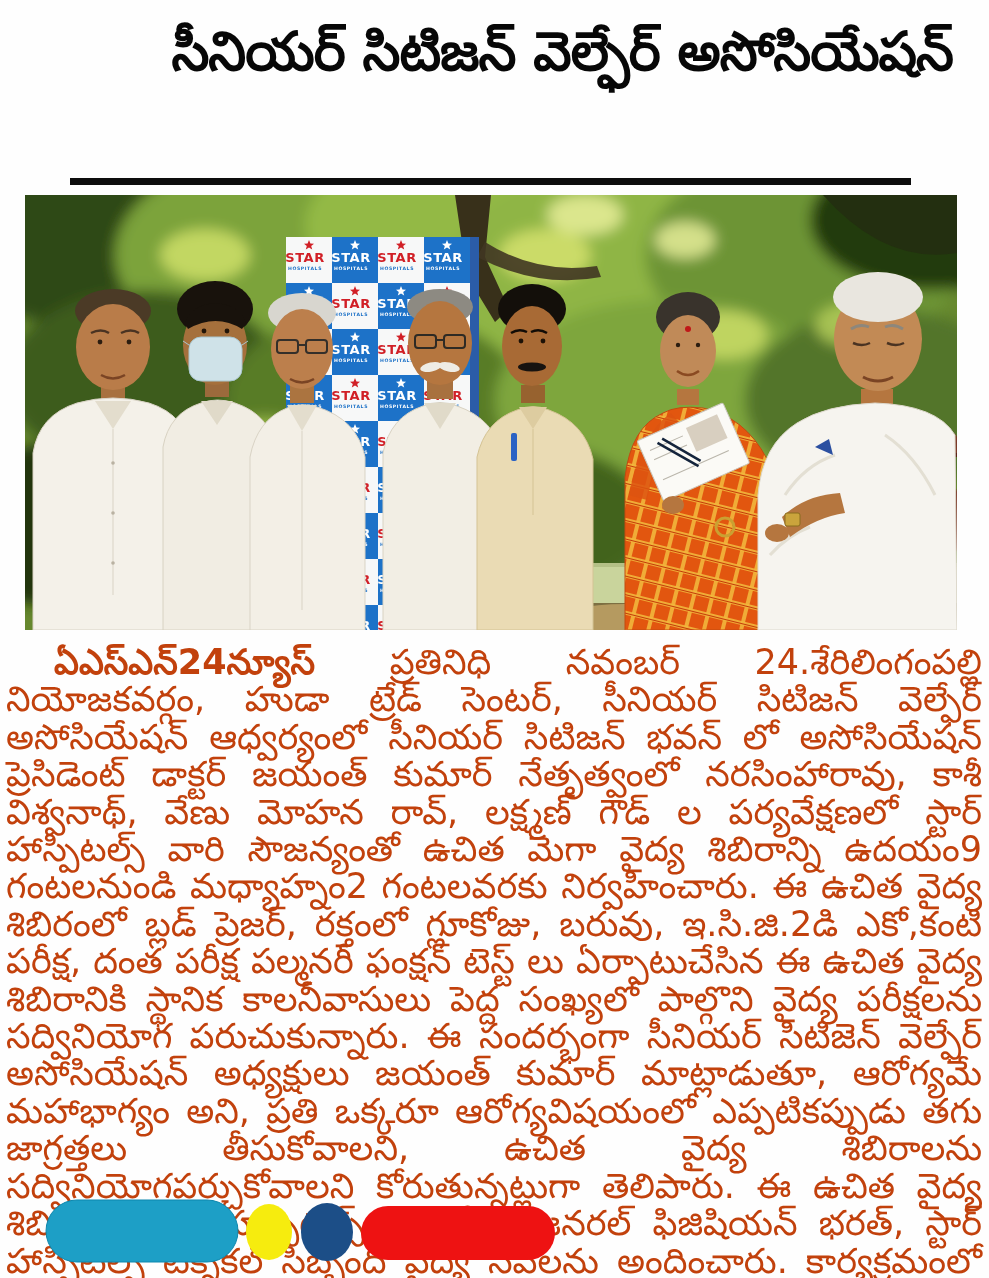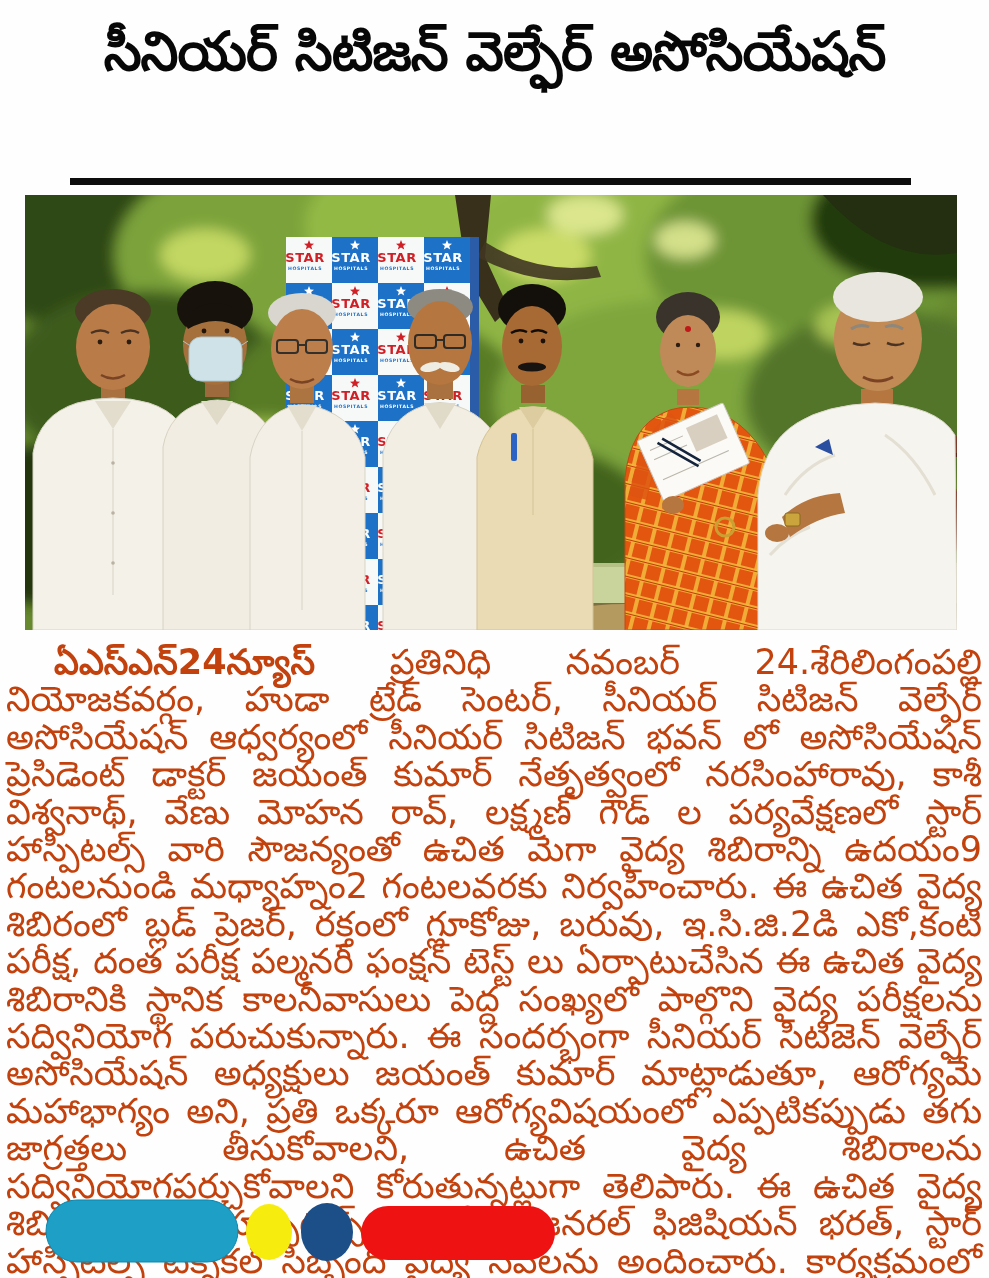--- a/index.html
+++ b/index.html
@@ -1,18 +1,18 @@
 <!DOCTYPE html>
 <html><head>
 <meta charset="utf-8">
 <style>
   html,body{margin:0;padding:0;background:#ffffff;}
   #page{position:relative;width:989px;height:1278px;background:#fefefe;overflow:hidden;
         font-family:"DejaVu Sans",sans-serif;}
-  .headline{position:absolute;top:16px;left:36px;width:917px;text-align:center;
+  .headline{position:absolute;top:16px;left:36px;width:917px;text-align:right;
             color:#070707;font-weight:bold;font-size:54px;line-height:71px;
             letter-spacing:-1px;}
   .headline div{white-space:nowrap;}
   .headline-rule{position:absolute;left:70px;top:178px;width:841px;height:7px;background:#0d0d0d;}
   .photo-wrap{position:absolute;left:25px;top:195px;width:932px;height:435px;overflow:hidden;}
   .article{position:absolute;left:6px;top:644px;width:976px;color:#c2410c;
            font-size:35px;line-height:37.4px;text-align:justify;}
   .article p{margin:0;text-indent:48px;}
   .agency{font-weight:bold;}
   .footer-strip{position:absolute;left:0;top:1192px;width:989px;height:86px;}

